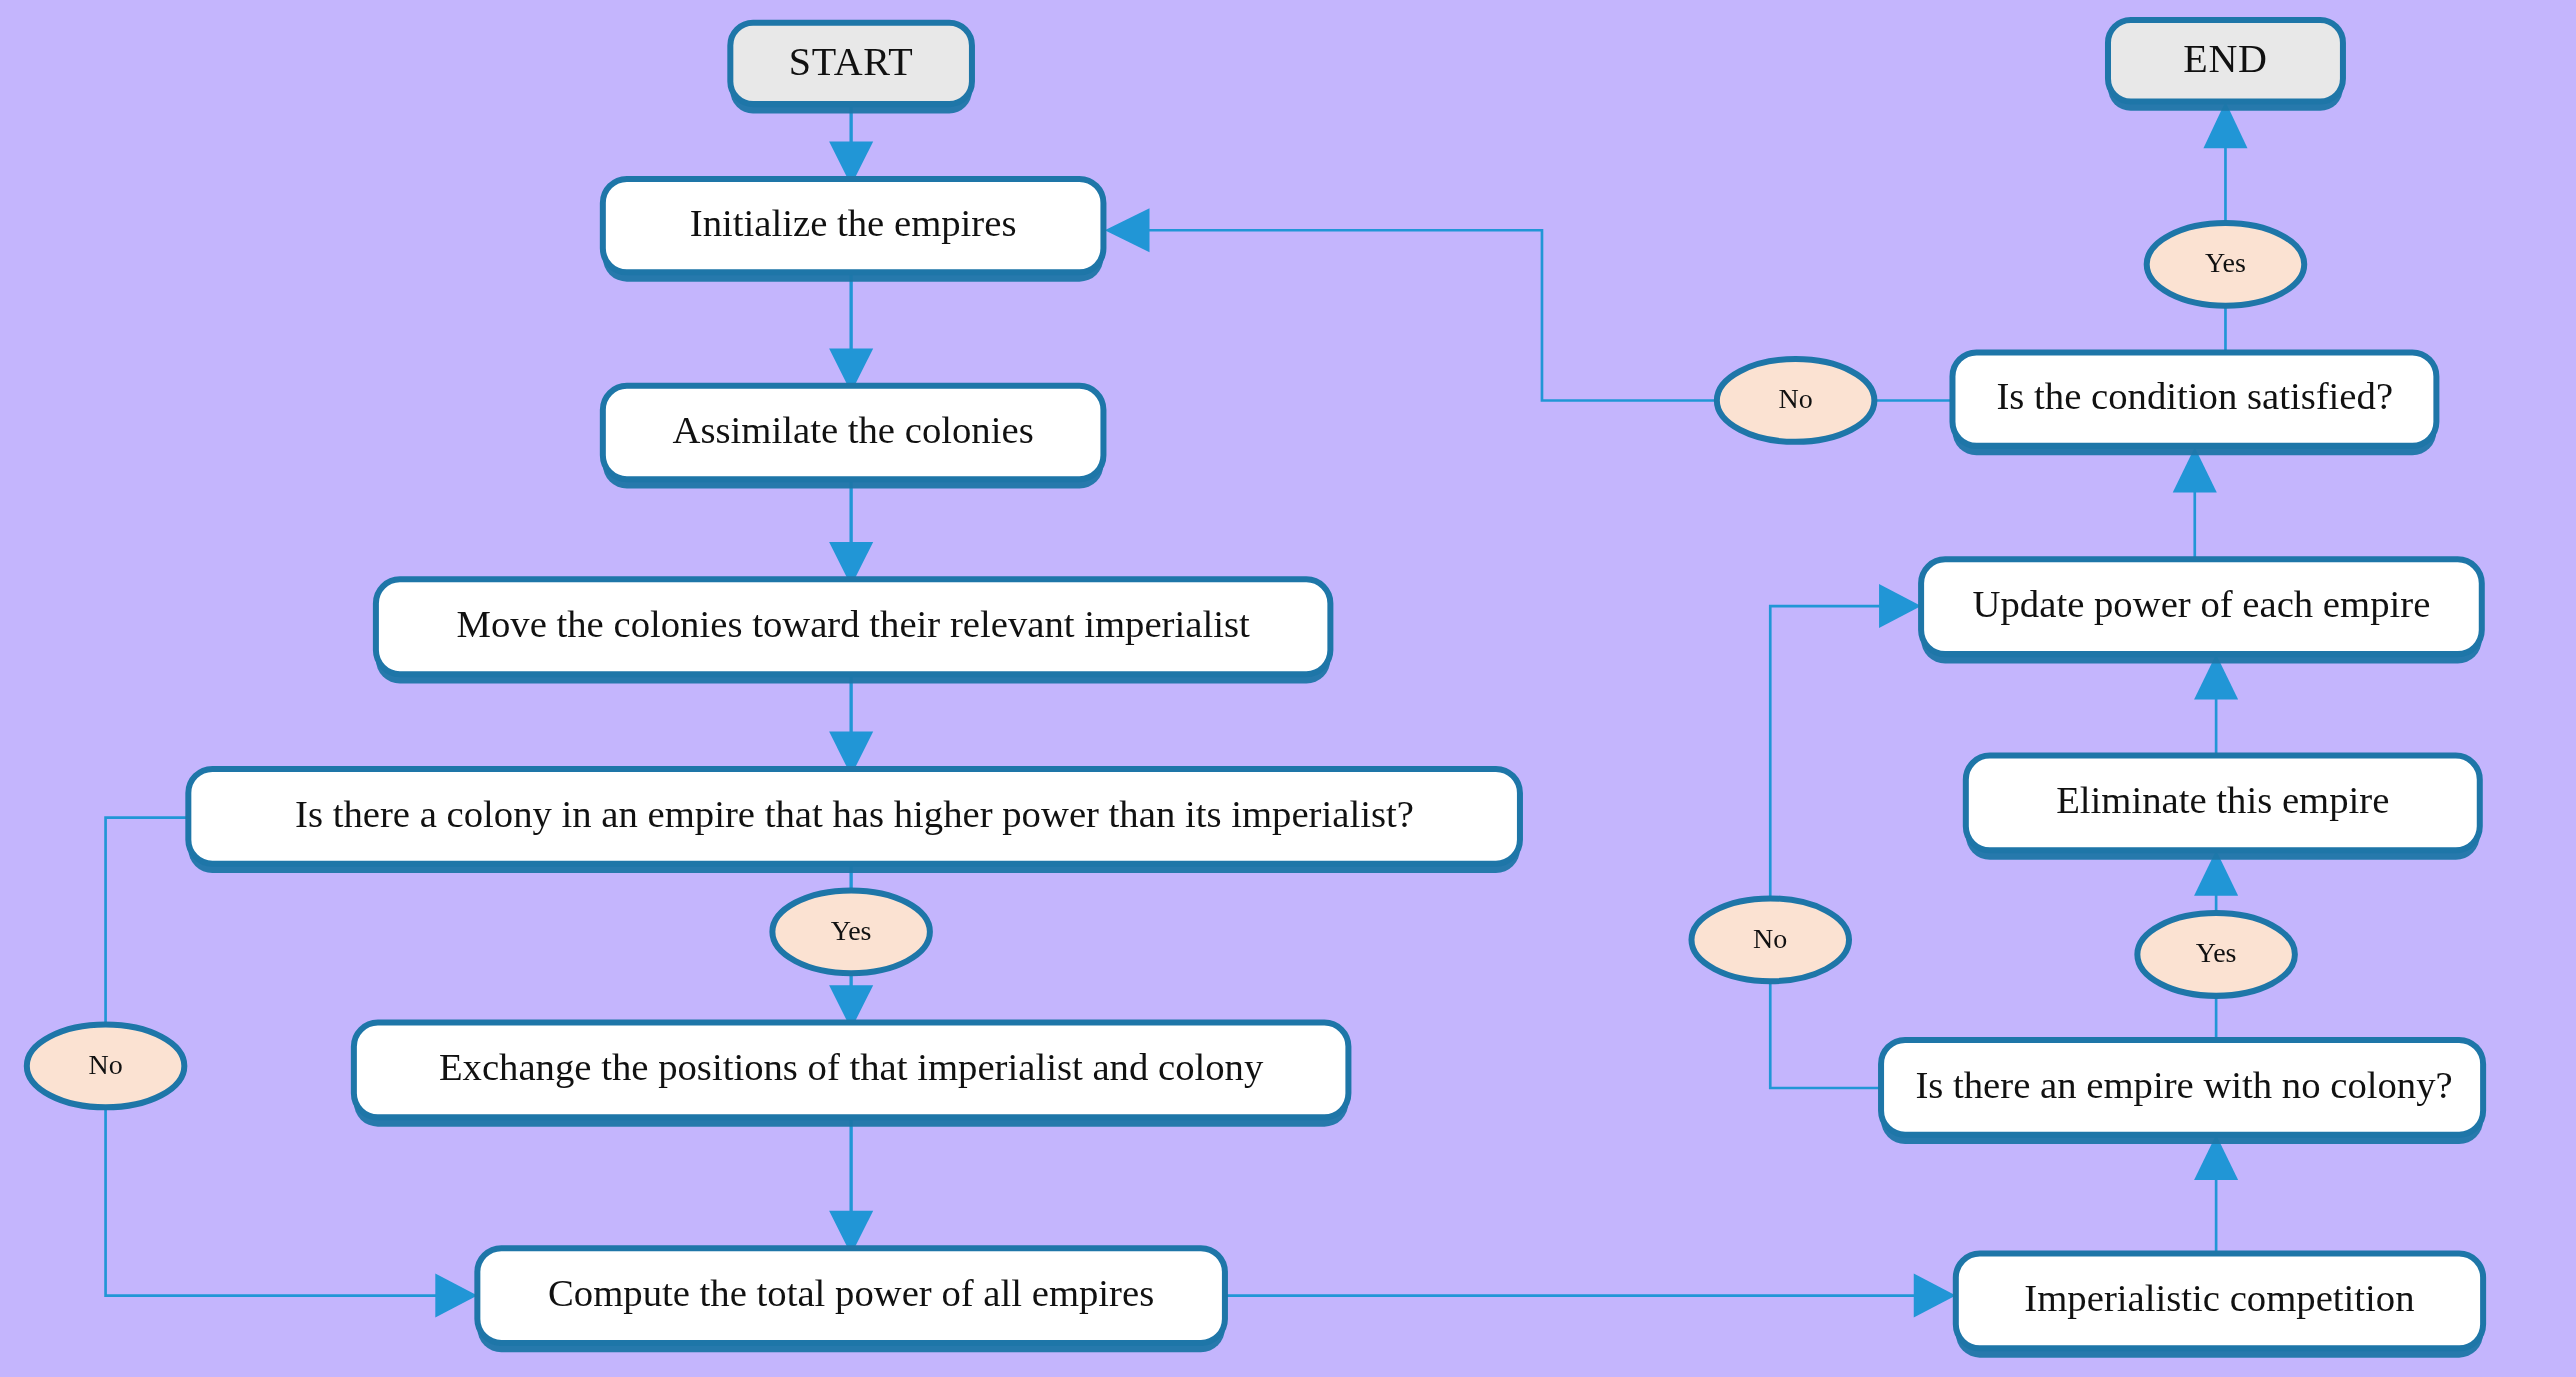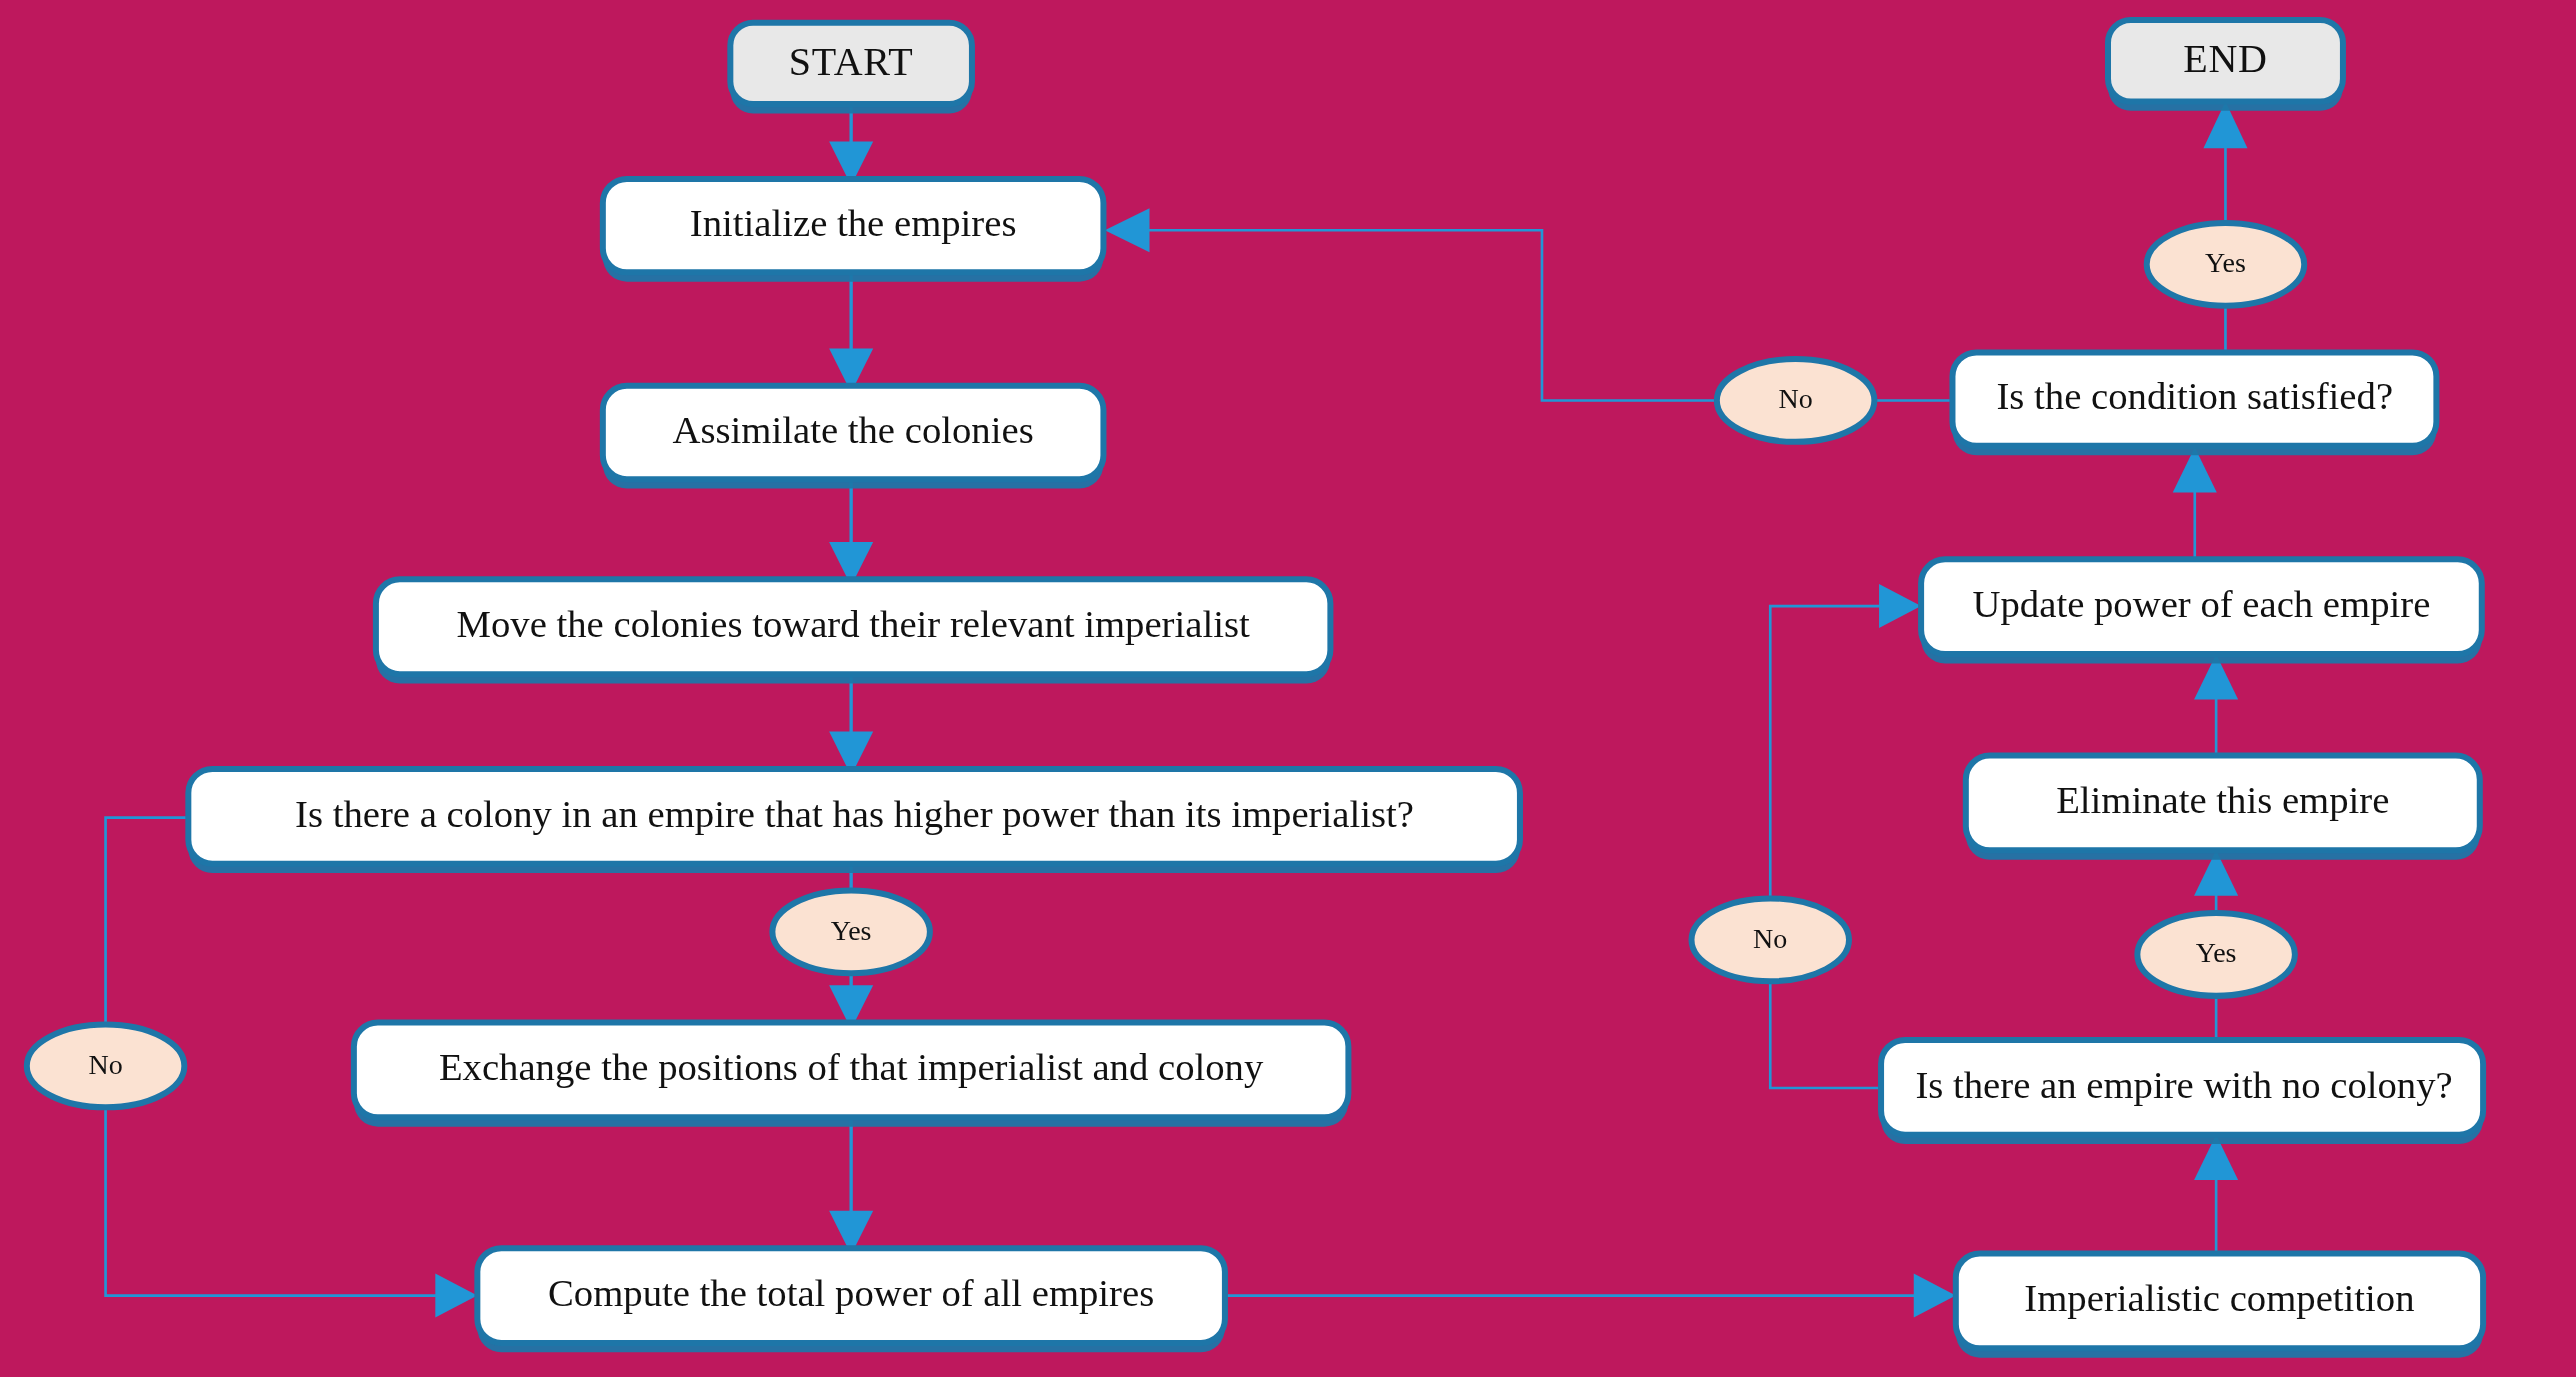--- a/index.html
+++ b/index.html
@@ -8,21 +8,21 @@
     padding: 0;
     background: #ffffff;
   }
   body {
     font-family: "Liberation Serif", "DejaVu Serif", serif;
   }
   #stage {
     position: relative;
     width: 2576px;
     height: 1377px;
-    background: #be185d;
+    background: #c4b5fd;
     overflow: hidden;
   }
   #flow-svg {
     position: absolute;
     top: 0;
     left: 0;
     width: 2576px;
     height: 1377px;
   }
   .node-box {

